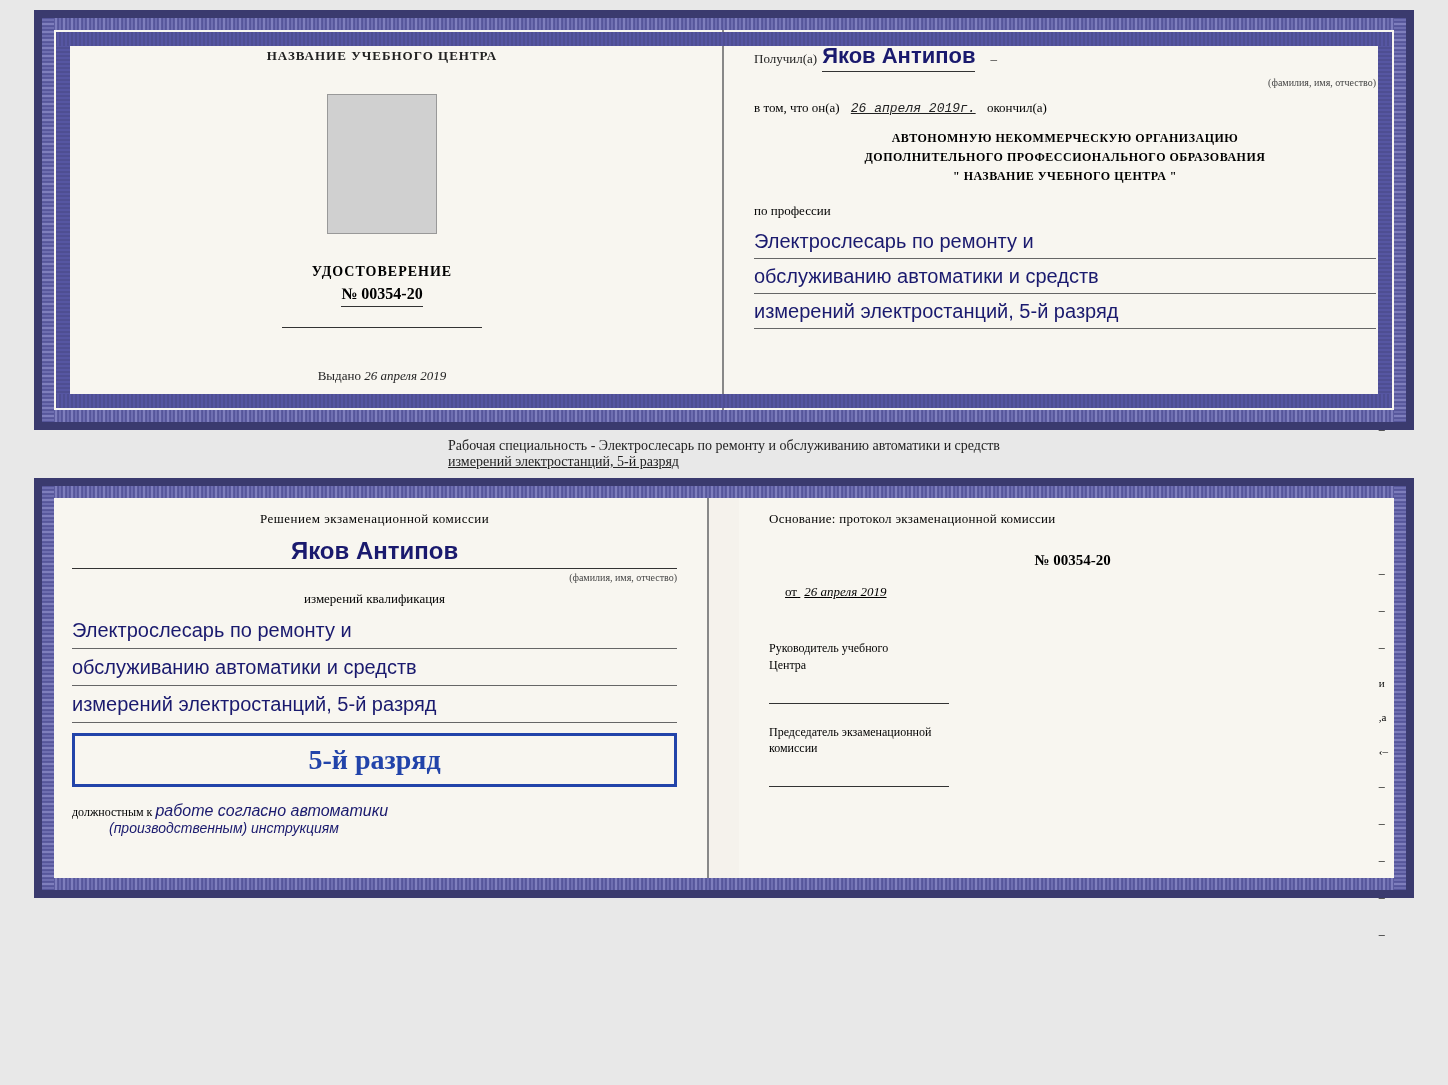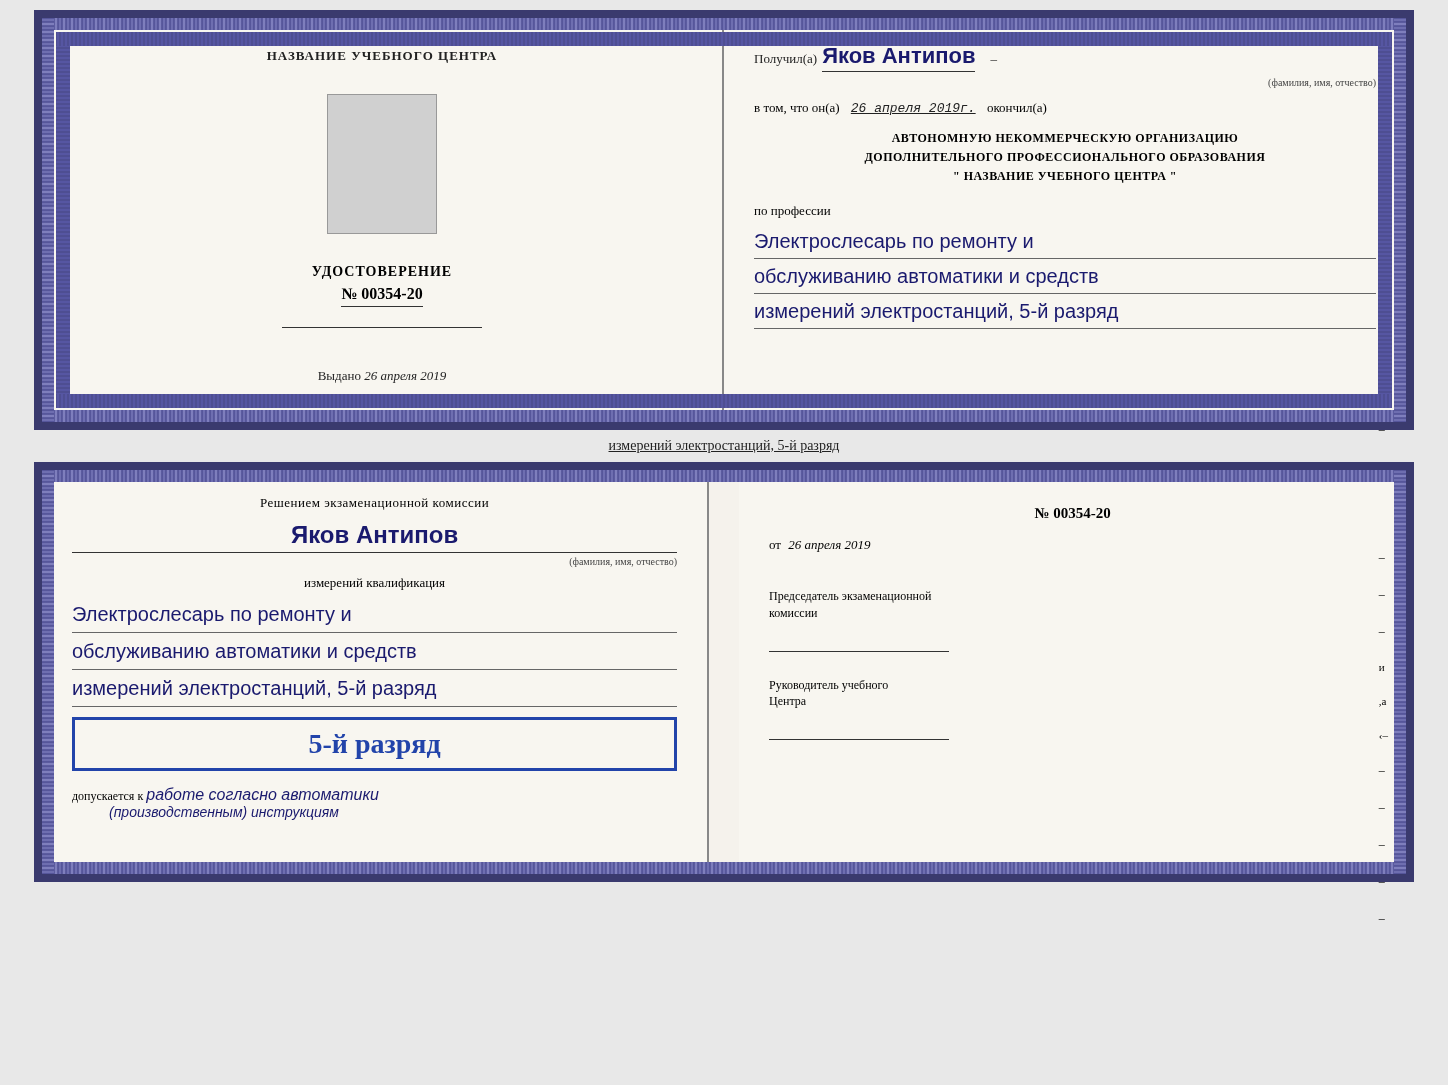--- a/index.html
+++ b/index.html
@@ -298,21 +298,22 @@
 
     .proto-no {
       font-size: 15px;
       font-weight: bold;
       text-align: center;
       margin: 10px 0;
     }
 
     .proto-from {
       font-size: 13px;
-      margin: 5px 0 20px 0;
+      margin: 5px 0 20px 16px;
+      text-decoration: underline;
     }
 
     .proto-date-hw {
       font-style: italic;
       font-size: 13px;
     }
 
     .chairman-block {
       margin-top: 15px;
     }
@@ -400,20 +401,21 @@
         <span style="font-size:11px;">‹–</span>
         <span style="font-size:12px;">–</span>
         <span style="font-size:12px;">–</span>
         <span style="font-size:12px;">–</span>
         <span style="font-size:12px;">–</span>
       </div>
     </div>
   </div>
 
   <div style="padding:6px 60px;font-size:14px;color:#222;background:#e8e8e8;max-width:1380px;margin:2px auto 0 auto;">
+    <div>Рабочая специальность - Электрослесарь по ремонту и обслуживанию автоматики и средств</div>
     <div style="text-decoration:underline;">измерений электростанций, 5-й разряд</div>
   </div>
 
   <div class="bottom-document" style="margin-top:2px;">
 
     <div style="position:absolute;top:0;left:0;right:0;height:12px;background:repeating-linear-gradient(90deg,#4a4a90 0px,#7a7abb 2px,#4a4a90 4px,#9090cc 6px,#4a4a90 8px);z-index:3;pointer-events:none;"></div>
     <div style="position:absolute;bottom:0;left:0;right:0;height:12px;background:repeating-linear-gradient(90deg,#4a4a90 0px,#7a7abb 2px,#4a4a90 4px,#9090cc 6px,#4a4a90 8px);z-index:3;pointer-events:none;"></div>
     <div style="position:absolute;top:0;left:0;bottom:0;width:12px;background:repeating-linear-gradient(180deg,#4a4a90 0px,#7a7abb 2px,#4a4a90 4px,#9090cc 6px,#4a4a90 8px);z-index:3;pointer-events:none;"></div>
     <div style="position:absolute;top:0;right:0;bottom:0;width:12px;background:repeating-linear-gradient(180deg,#4a4a90 0px,#7a7abb 2px,#4a4a90 4px,#9090cc 6px,#4a4a90 8px);z-index:3;pointer-events:none;"></div>
 
@@ -429,51 +431,52 @@
         <div class="hw-qual">Электрослесарь по ремонту и</div>
         <div class="hw-qual">обслуживанию автоматики и средств</div>
         <div class="hw-qual">измерений электростанций, 5-й разряд</div>
       </div>
 
       <div class="grade-badge">
         <div class="grade-text">5-й разряд</div>
       </div>
 
       <div class="dopuskaetsya">
-        <span>допускается к</span>
+        <span>должностным к</span>
         <span class="hw-work">работе согласно автоматики</span>
       </div>
       <div class="hw-work" style="font-size:14px;margin-left:37px;">(производственным) инструкциям</div>
     </div>
 
     <div class="bottom-right">
+      <div class="osnov-text">Основание: протокол экзаменационной комиссии</div>
 
       <div class="proto-no">№ 00354-20</div>
 
       <div class="proto-from">
         <span>от</span>
         <span class="proto-date-hw" style="margin-left:4px;">26 апреля 2019</span>
+      </div>
+
+      <div class="chairman-block" style="margin-top:20px;">
+        <div class="chairman-title">
+          <div>Руководитель учебного</div>
+          <div>Центра</div>
+        </div>
+        <span class="signature-line"></span>
       </div>
 
       <div class="chairman-block">
         <div class="chairman-title">
           <div>Председатель экзаменационной</div>
           <div>комиссии</div>
         </div>
         <span class="signature-line"></span>
       </div>
 
-      <div class="chairman-block" style="margin-top:20px;">
-        <div class="chairman-title">
-          <div>Руководитель учебного</div>
-          <div>Центра</div>
-        </div>
-        <span class="signature-line"></span>
-      </div>
-
       <div style="position:absolute;right:18px;top:80px;display:flex;flex-direction:column;gap:22px;">
         <span style="font-size:12px;">–</span>
         <span style="font-size:12px;">–</span>
         <span style="font-size:12px;">–</span>
         <span style="font-size:11px;">и</span>
         <span style="font-size:11px;">,а</span>
         <span style="font-size:11px;">‹–</span>
         <span style="font-size:12px;">–</span>
         <span style="font-size:12px;">–</span>
         <span style="font-size:12px;">–</span>

